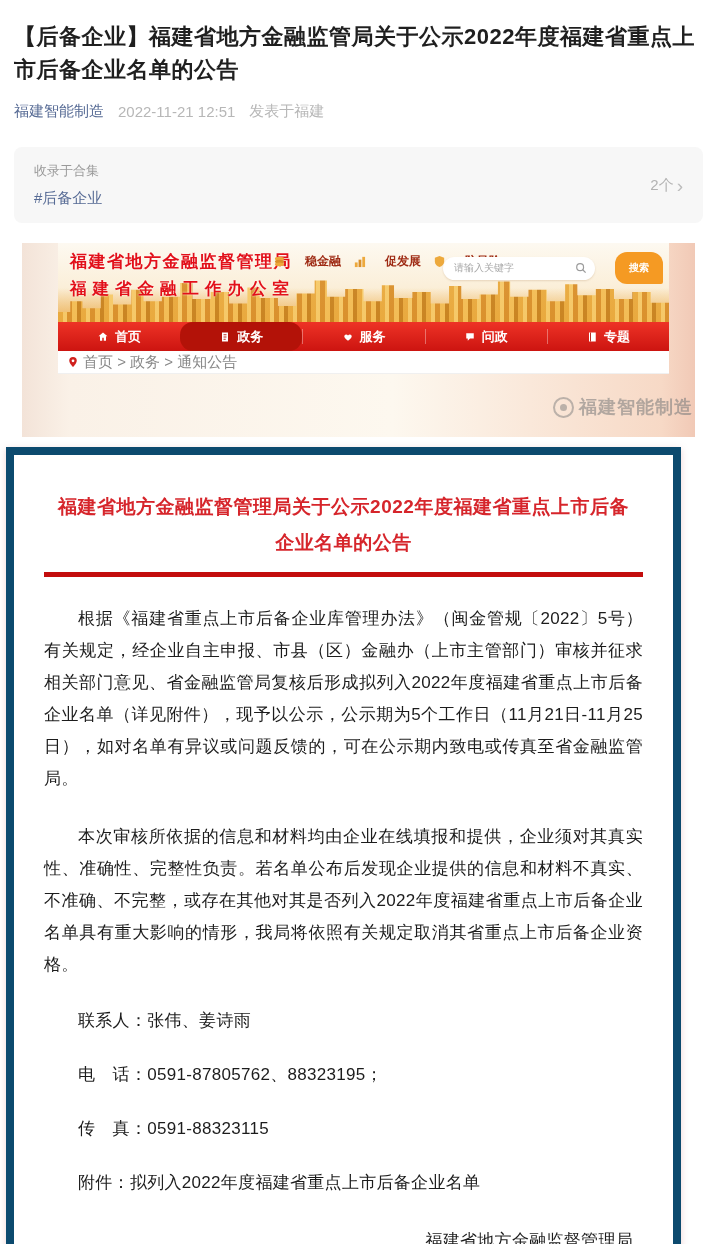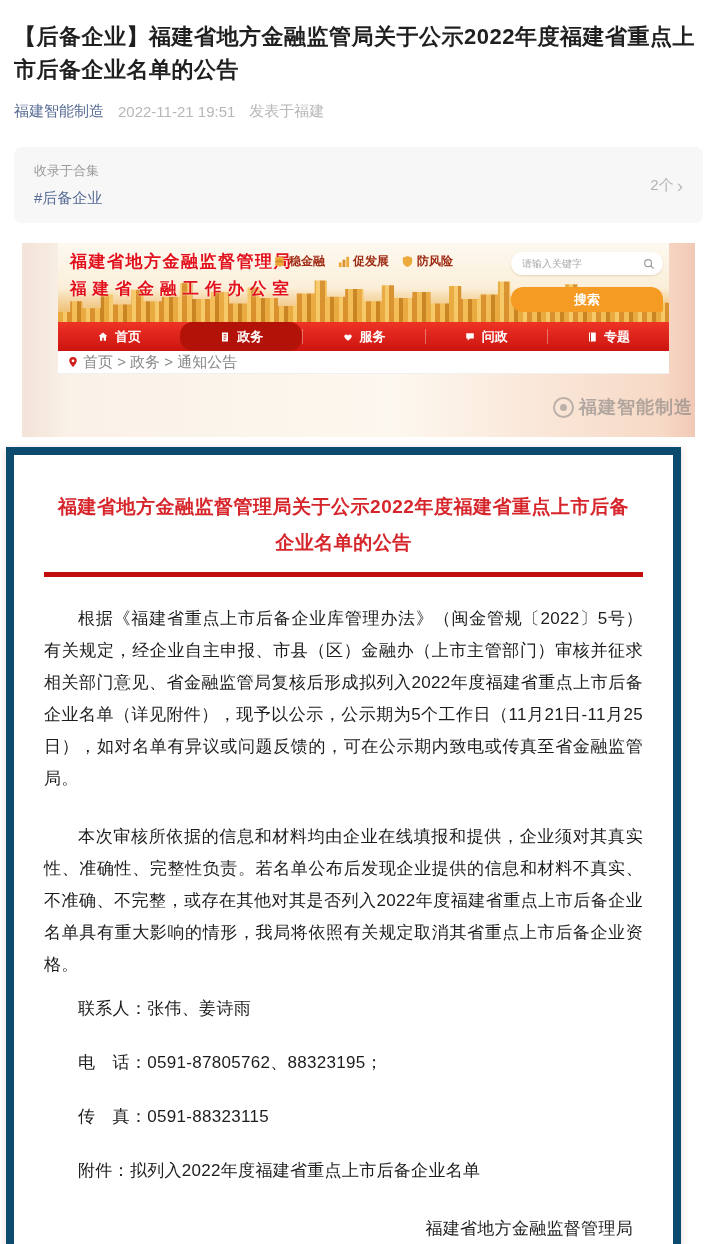--- a/index.html
+++ b/index.html
@@ -46,32 +46,32 @@
 
   .shot-banner {
     position:relative; height:79px; overflow:hidden;
     background:linear-gradient(180deg,#fdf9f1 0%, #fbefd9 55%, #f6ddae 100%);
   }
   .agency { position:absolute; left:12px; top:7px; color:#e2101a; font-weight:bold;
             text-shadow:0 0 2px rgba(255,255,255,.9); z-index:3; }
   .agency-l1 { font-size:17px; letter-spacing:1.5px; }
   .agency-l2 { font-size:16.5px; letter-spacing:6px; margin-top:5px; }
   .badges { position:absolute; left:215px; top:10px; display:flex; gap:12px; z-index:3; }
-  .badge { display:flex; align-items:center; gap:3px;
+  .badge { display:flex; align-items:center; gap:19px;
            font-size:12px; font-weight:bold; color:#9e2a13; }
-  .searchbar { position:absolute; right:6px; top:9px; display:flex; gap:12px; z-index:4;flex-direction:column; }
+  .searchbar { position:absolute; right:6px; top:9px; display:flex; align-items:center; gap:20px; z-index:4; }
   .search-input {
     width:152px; height:23px; background:#fff; border-radius:12px;
     display:flex; align-items:center; justify-content:space-between;
     padding:0 8px 0 11px; font-size:10px; color:#a9a9a9;
     box-shadow:0 1px 2px rgba(150,100,50,.2);
   }
   .search-btn {
-    min-width:48px; height:25px; background:#f59a23; border-radius:12px 12px 2px 12px;
-    color:#fff; font-size:13px; font-weight:bold;
+    min-width:48px; height:32px; background:#f59a23; border-radius:12px 12px 2px 12px;
+    color:#fff; font-size:10px; font-weight:bold;
     display:flex; align-items:center; justify-content:center;
   }
   .skyline-glow { position:absolute; left:0; right:0; bottom:0; height:34px; z-index:1;
     background:linear-gradient(to top, rgba(233,164,60,.75), rgba(246,210,130,0)); }
   .skyline {
     position:absolute; left:0; right:0; bottom:0; height:46px; z-index:2; opacity:.95;
     background:repeating-linear-gradient(90deg,#e9a93d 0 5px,#f6c968 5px 9px,#d98f2a 9px 14px,#f3bd55 14px 19px,#c8821f 19px 23px);
     clip-path:polygon(0 100%,0 78%,2% 78%,2% 55%,4% 55%,4% 70%,7% 70%,7% 40%,9% 40%,9% 62%,12% 62%,12% 30%,14% 30%,14% 55%,17% 55%,17% 45%,20% 45%,20% 15%,22% 15%,22% 50%,25% 50%,25% 35%,28% 35%,28% 60%,31% 60%,31% 25%,33% 25%,33% 48%,36% 48%,36% 65%,39% 65%,39% 38%,42% 38%,42% 10%,44% 10%,44% 45%,47% 45%,47% 28%,50% 28%,50% 55%,53% 55%,53% 20%,55% 20%,55% 48%,58% 48%,58% 35%,61% 35%,61% 60%,64% 60%,64% 22%,66% 22%,66% 50%,69% 50%,69% 40%,72% 40%,72% 12%,74% 12%,74% 45%,77% 45%,77% 30%,80% 30%,80% 55%,83% 55%,83% 18%,85% 18%,85% 42%,88% 42%,88% 28%,91% 28%,91% 50%,94% 50%,94% 35%,97% 35%,97% 58%,100% 58%,100% 100%);
   }
 
@@ -124,36 +124,36 @@
     color:#d6252b; font-size:19px; font-weight:bold; line-height:36px;
     text-align:center; letter-spacing:.5px; padding:0 12px;
   }
   .red-rule { height:5px; background:#c30d0d; margin-top:11px; }
   .notice-body p {
     font-size:17px; line-height:32px; color:#1c1c1c;
     text-align:justify; letter-spacing:.3px;
   }
   p.para { text-indent:2em; margin-top:26px; }
   p.contact { text-indent:2em; margin-top:22px; }
-  p.contact.first { margin-top:12px; }
+  p.contact.first { margin-top:24px; }
   p.sign { text-align:right; padding-right:10px; margin-top:4px; }
   p.sign.first { margin-top:26px; }
 
   svg { display:block; }
 </style>
 </head>
 <body>
 
 <div class="article">
 
   <h1 class="art-title">【后备企业】福建省地方金融监管局关于公示2022年度福建省重点上市后备企业名单的公告</h1>
 
   <div class="meta-row">
     <span class="account-link">福建智能制造</span>
-    <span class="meta-dim">2022-11-21 19:51</span>
+    <span class="meta-dim">2022-11-21 12:51</span>
     <span class="meta-dim">发表于福建</span>
   </div>
 
   <div class="collection-card">
     <div>
       <div class="col-label">收录于合集</div>
       <div class="col-topic">#后备企业</div>
     </div>
     <div class="col-count">
       <span>2个</span>

